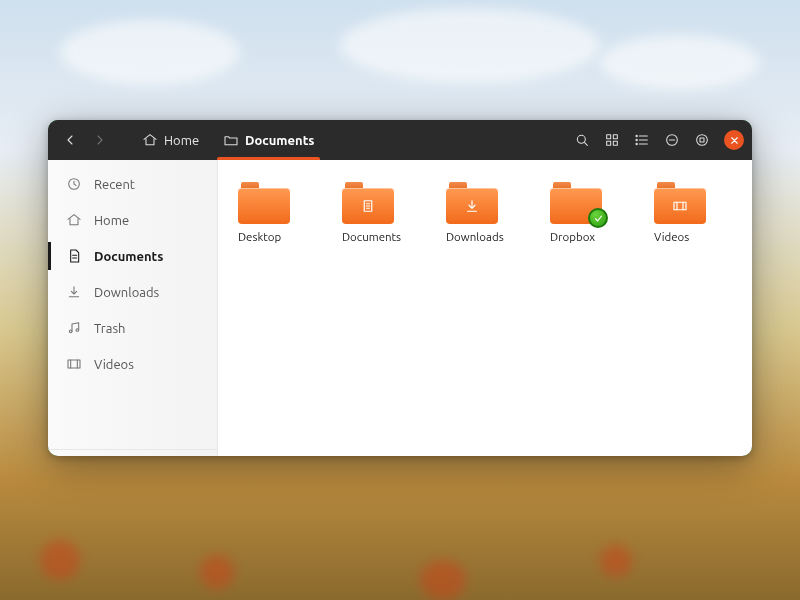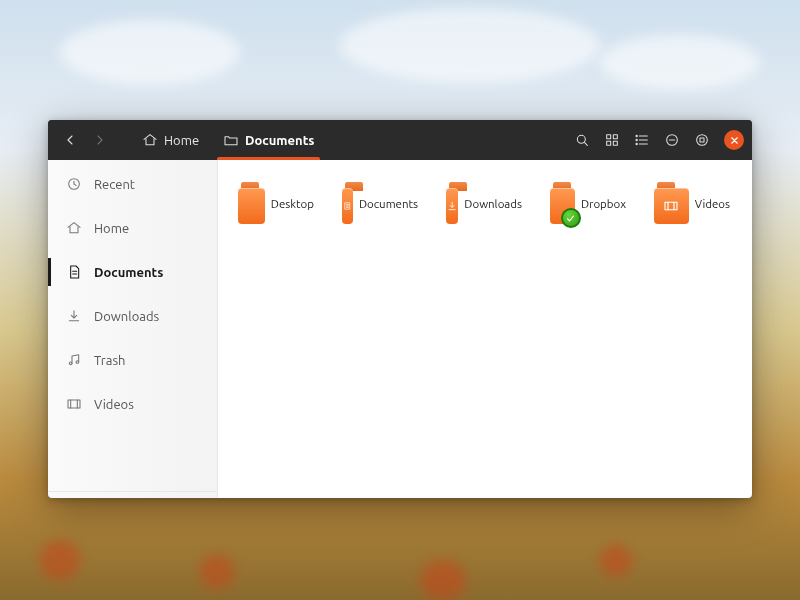--- a/index.html
+++ b/index.html
@@ -9,22 +9,22 @@
     position: relative;
   }
   
   .bgart { position:absolute; inset:0; overflow:hidden; }
   .bgart div { position:absolute; border-radius:50%; filter: blur(6px); opacity:.55; }
   .cloud { background:#fff; }
 
   .window {
     position: absolute;
     left: 48px; top: 120px;
-    width: 704px; height: 378px;
-    border-radius: 4px;
+    width: 704px; height: 336px;
+    border-radius: 10px;
     overflow: hidden;
     box-shadow: 0 10px 40px rgba(0,0,0,.35), 0 2px 8px rgba(0,0,0,.25);
     background: #15803d;
     display: flex; flex-direction: column;
   }
 
   
   .headerbar {
     height: 40px;
     background: #2b2b2b;
@@ -72,21 +72,20 @@
 
   
   .body { flex:1; display:flex; min-height:0; }
 
   .sidebar {
     width: 170px;
     background: linear-gradient(90deg,#fafafa 0%, #f3f3f3 100%);
     border-right: 1px solid #e6e6e6;
     display:flex; flex-direction:column;
     padding-top: 6px;
-    gap: 8px;
   }
   .sb-item {
     display:flex; align-items:center; gap:12px;
     height: 36px;
     padding: 0 14px 0 18px;
     font-size: 13px;
     color: #555;
     cursor:pointer;
     position:relative;
   }
@@ -99,21 +98,21 @@
   .sb-item.active svg { stroke:#1a1a1a; }
   .sb-spacer { flex:1; border-bottom:1px solid #e7e7e7; margin: 6px 0; }
 
   .content {
     flex:1; background:#fff; padding: 22px 6px 10px 20px;
     overflow:auto;
   }
   .grid { display:flex; flex-wrap:wrap; gap: 18px 28px; }
   .file {
     width: 76px;
-    display:flex; flex-direction:row; align-items:center;
+    display:flex; flex-direction:column; align-items:flex-start;
     gap: 6px;
     cursor:pointer;
   }
   .folder {
     width: 52px; height: 42px; position:relative;
   }
   .folder .tab {
     position:absolute; left:3px; top:0;
     width:18px; height:9px;
     background: linear-gradient(#f08a4b,#e66b1f);

